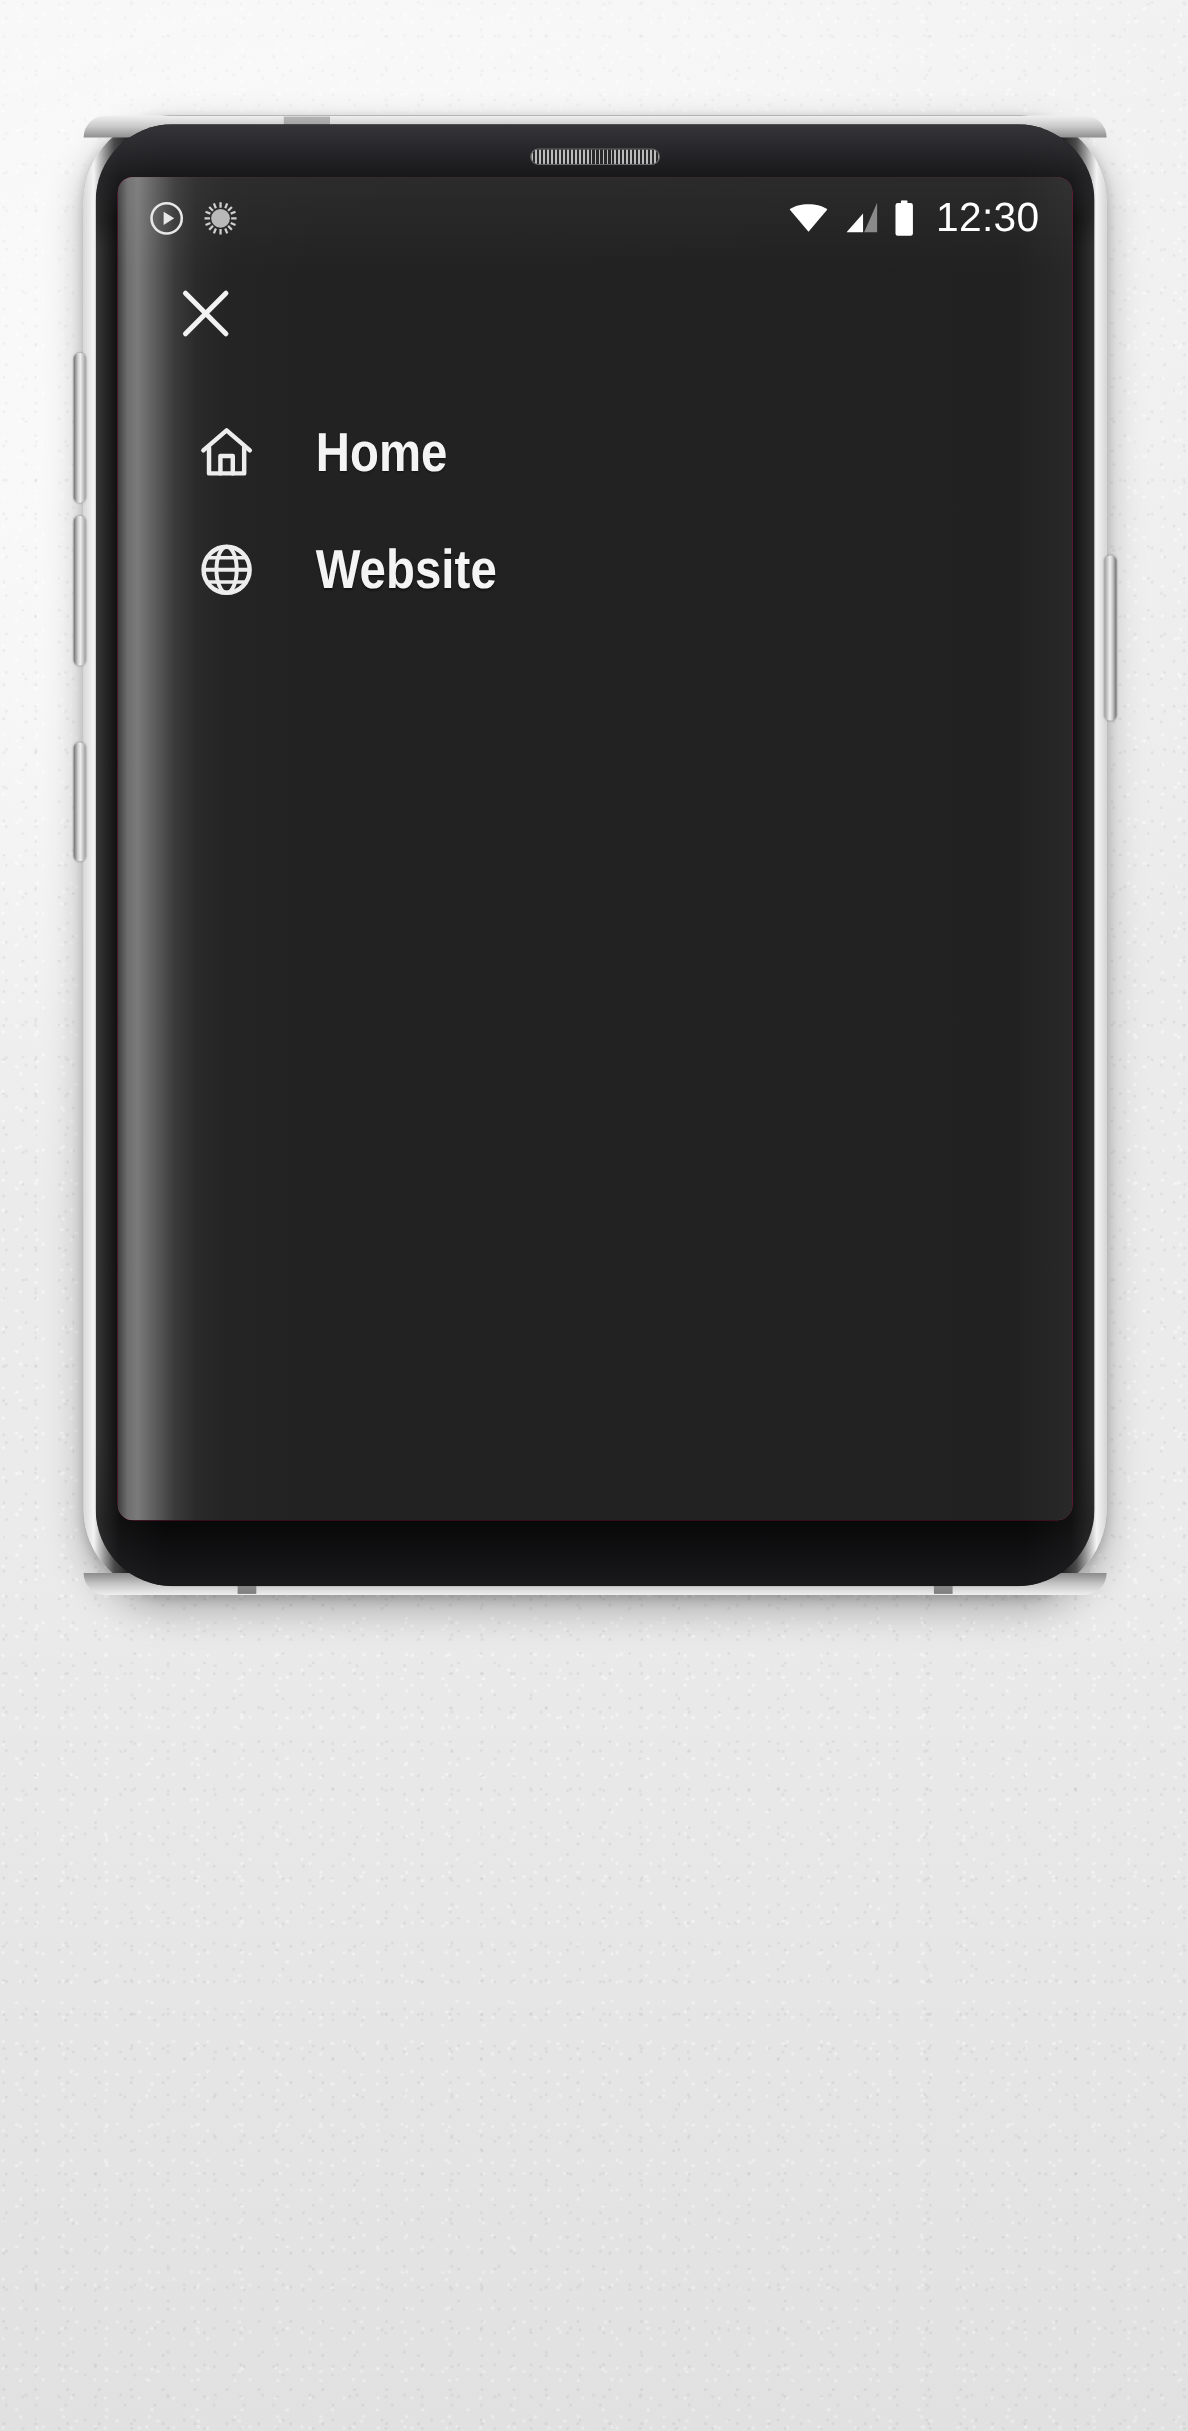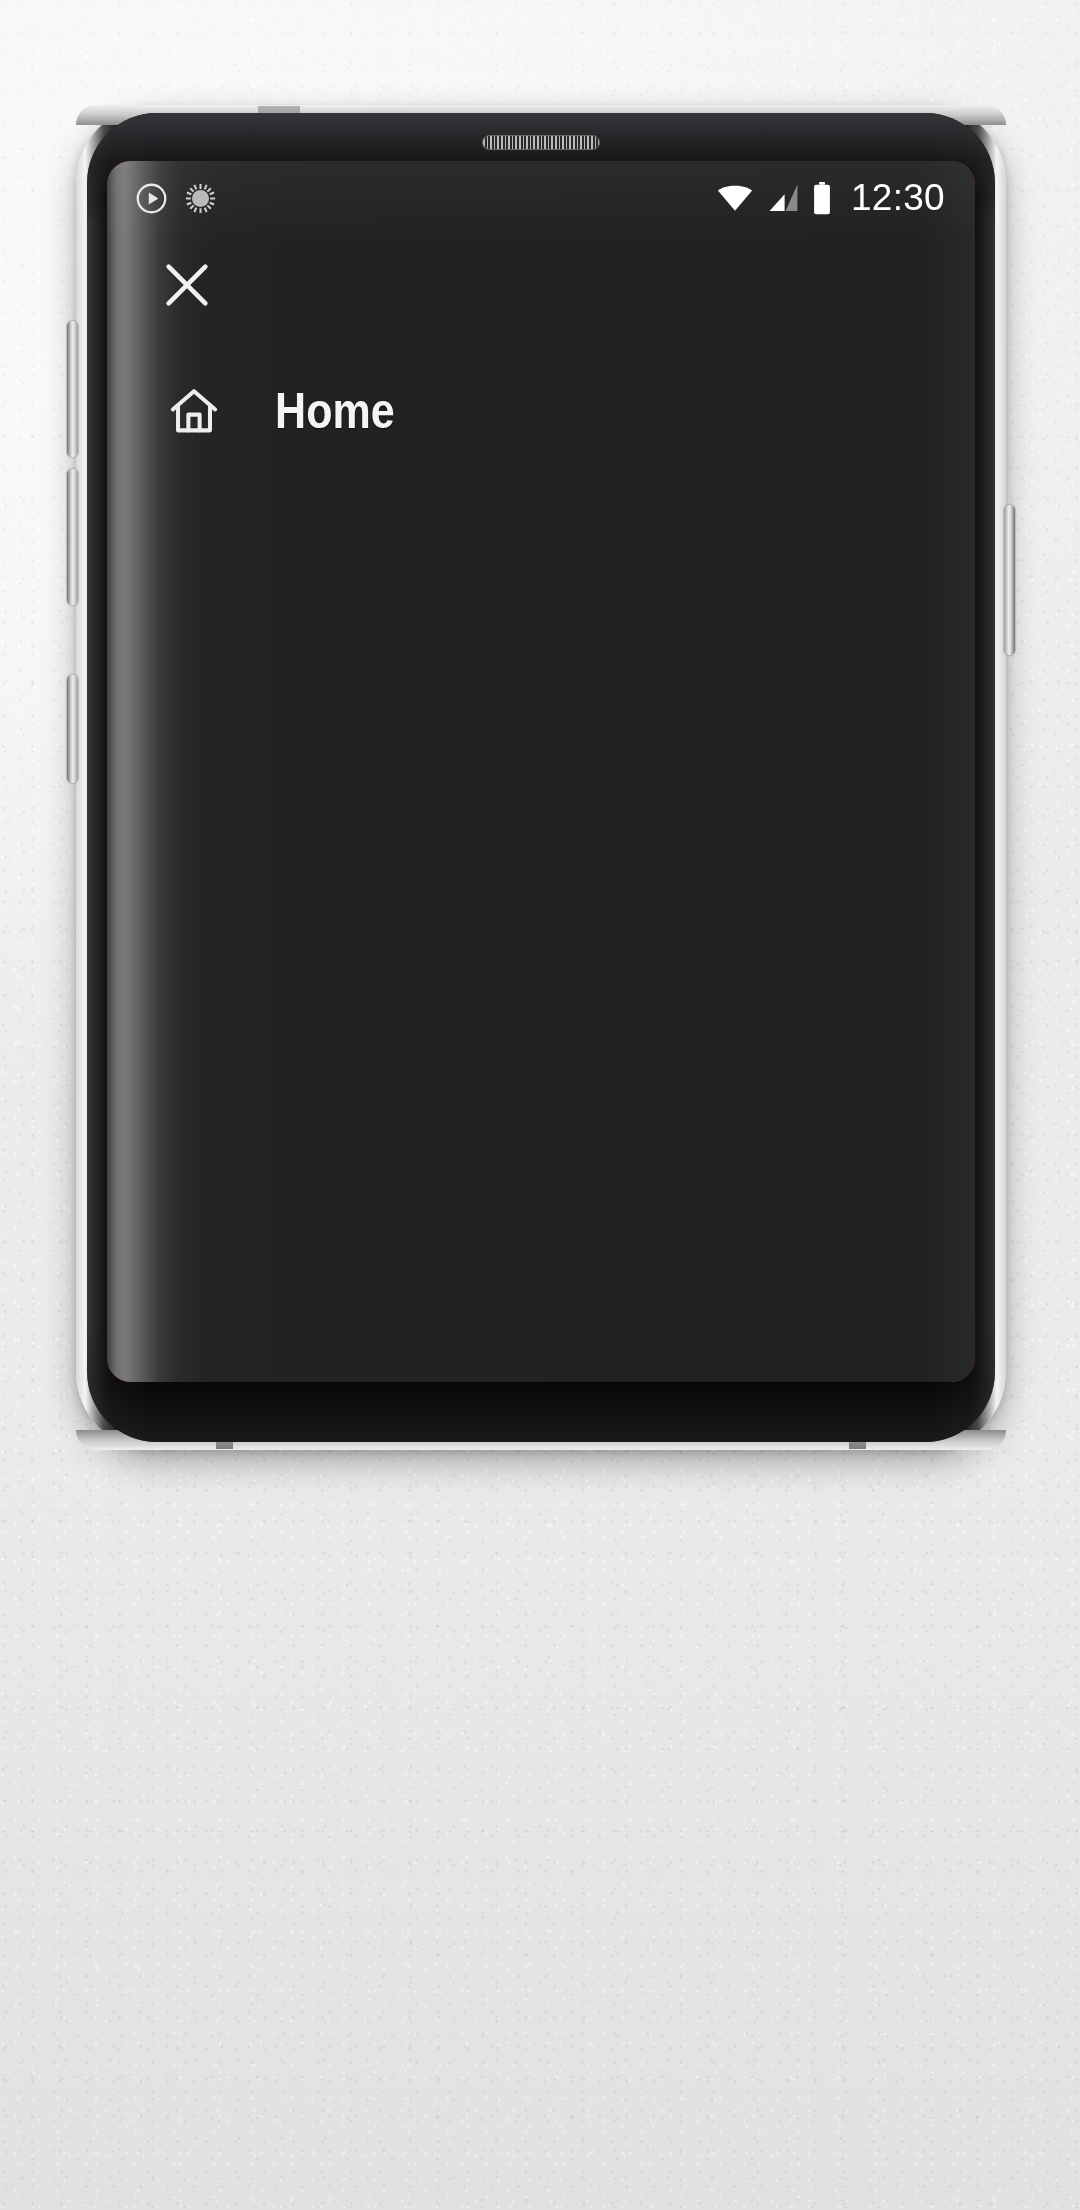--- a/index.html
+++ b/index.html
@@ -135,21 +135,21 @@
   .side-btn.vol-up   { left:-9px; top:216px; width:11px; height:136px; }
   .side-btn.vol-down { left:-9px; top:364px; width:11px; height:136px; }
   .side-btn.bixby    { left:-9px; top:570px; width:11px; height:108px; }
   .side-btn.power    { right:-9px; top:400px; width:11px; height:150px;
                        background:linear-gradient(to left,#6f6f6f,#cfcfcf 35%,#efefef 55%,#9c9c9c 100%); }
 
   
   .screen {
     position:absolute;
     left:31px; right:31px; top:56px; bottom:68px;
-    border-radius:24px;
+    border-radius:14px;
     background:#be185d;
     overflow:hidden;
   }
   .screen-inner { position:absolute; inset:0; }
 
   
   .drawer {
     position:absolute; inset:0;
     background:
       linear-gradient(to right,
@@ -196,21 +196,21 @@
   
   .close-btn {
     position:absolute; left:34px; top:78px;
     width:92px; height:92px;
     display:flex; align-items:center; justify-content:center;
     cursor:pointer;
   }
 
   
   .menu-list {
-    position:absolute; left:16px; right:0; top:196px;
+    position:absolute; left:0; right:0; top:196px;padding-left:28px;
   }
   .menu-item {
     display:flex; align-items:center;
     height:107px;
     padding-left:32px;
     cursor:pointer;
   }
   .menu-icon {
     width:78px; min-width:78px;
     display:flex; align-items:center; justify-content:center;
@@ -331,18 +331,30 @@
             <svg width="54" height="54" viewBox="0 0 24 24" fill="none">
               <path d="M2.6 11.3 L12 3.2 L21.4 11.3" stroke="#ededed" stroke-width="1.8" stroke-linecap="round" stroke-linejoin="round"></path>
               <path d="M4.9 10.1 V20.6 H19.1 V10.1" stroke="#ededed" stroke-width="1.8" stroke-linecap="round" stroke-linejoin="round"></path>
               <path d="M9.5 20.6 V13.6 H14.5 V20.6" stroke="#ededed" stroke-width="1.8" stroke-linecap="round" stroke-linejoin="round"></path>
             </svg>
           </span>
           <span class="menu-label">Home</span>
         </div>
 
 
+        <div class="menu-item">
+          <span class="menu-icon">
+            <svg width="54" height="54" viewBox="0 0 24 24" fill="none">
+              <circle cx="12" cy="12" r="9.3" stroke="#ededed" stroke-width="1.8"></circle>
+              <ellipse cx="12" cy="12" rx="4.1" ry="9.3" stroke="#ededed" stroke-width="1.6"></ellipse>
+              <line x1="2.7" y1="12" x2="21.3" y2="12" stroke="#ededed" stroke-width="1.6"></line>
+              <line x1="4.3" y1="7.1" x2="19.7" y2="7.1" stroke="#ededed" stroke-width="1.4"></line>
+              <line x1="4.3" y1="16.9" x2="19.7" y2="16.9" stroke="#ededed" stroke-width="1.4"></line>
+            </svg>
+          </span>
+          <span class="menu-label">Website</span>
+        </div>
 
 
       </div>
     </div>
   </div>
 </div>
 
 </body></html>

